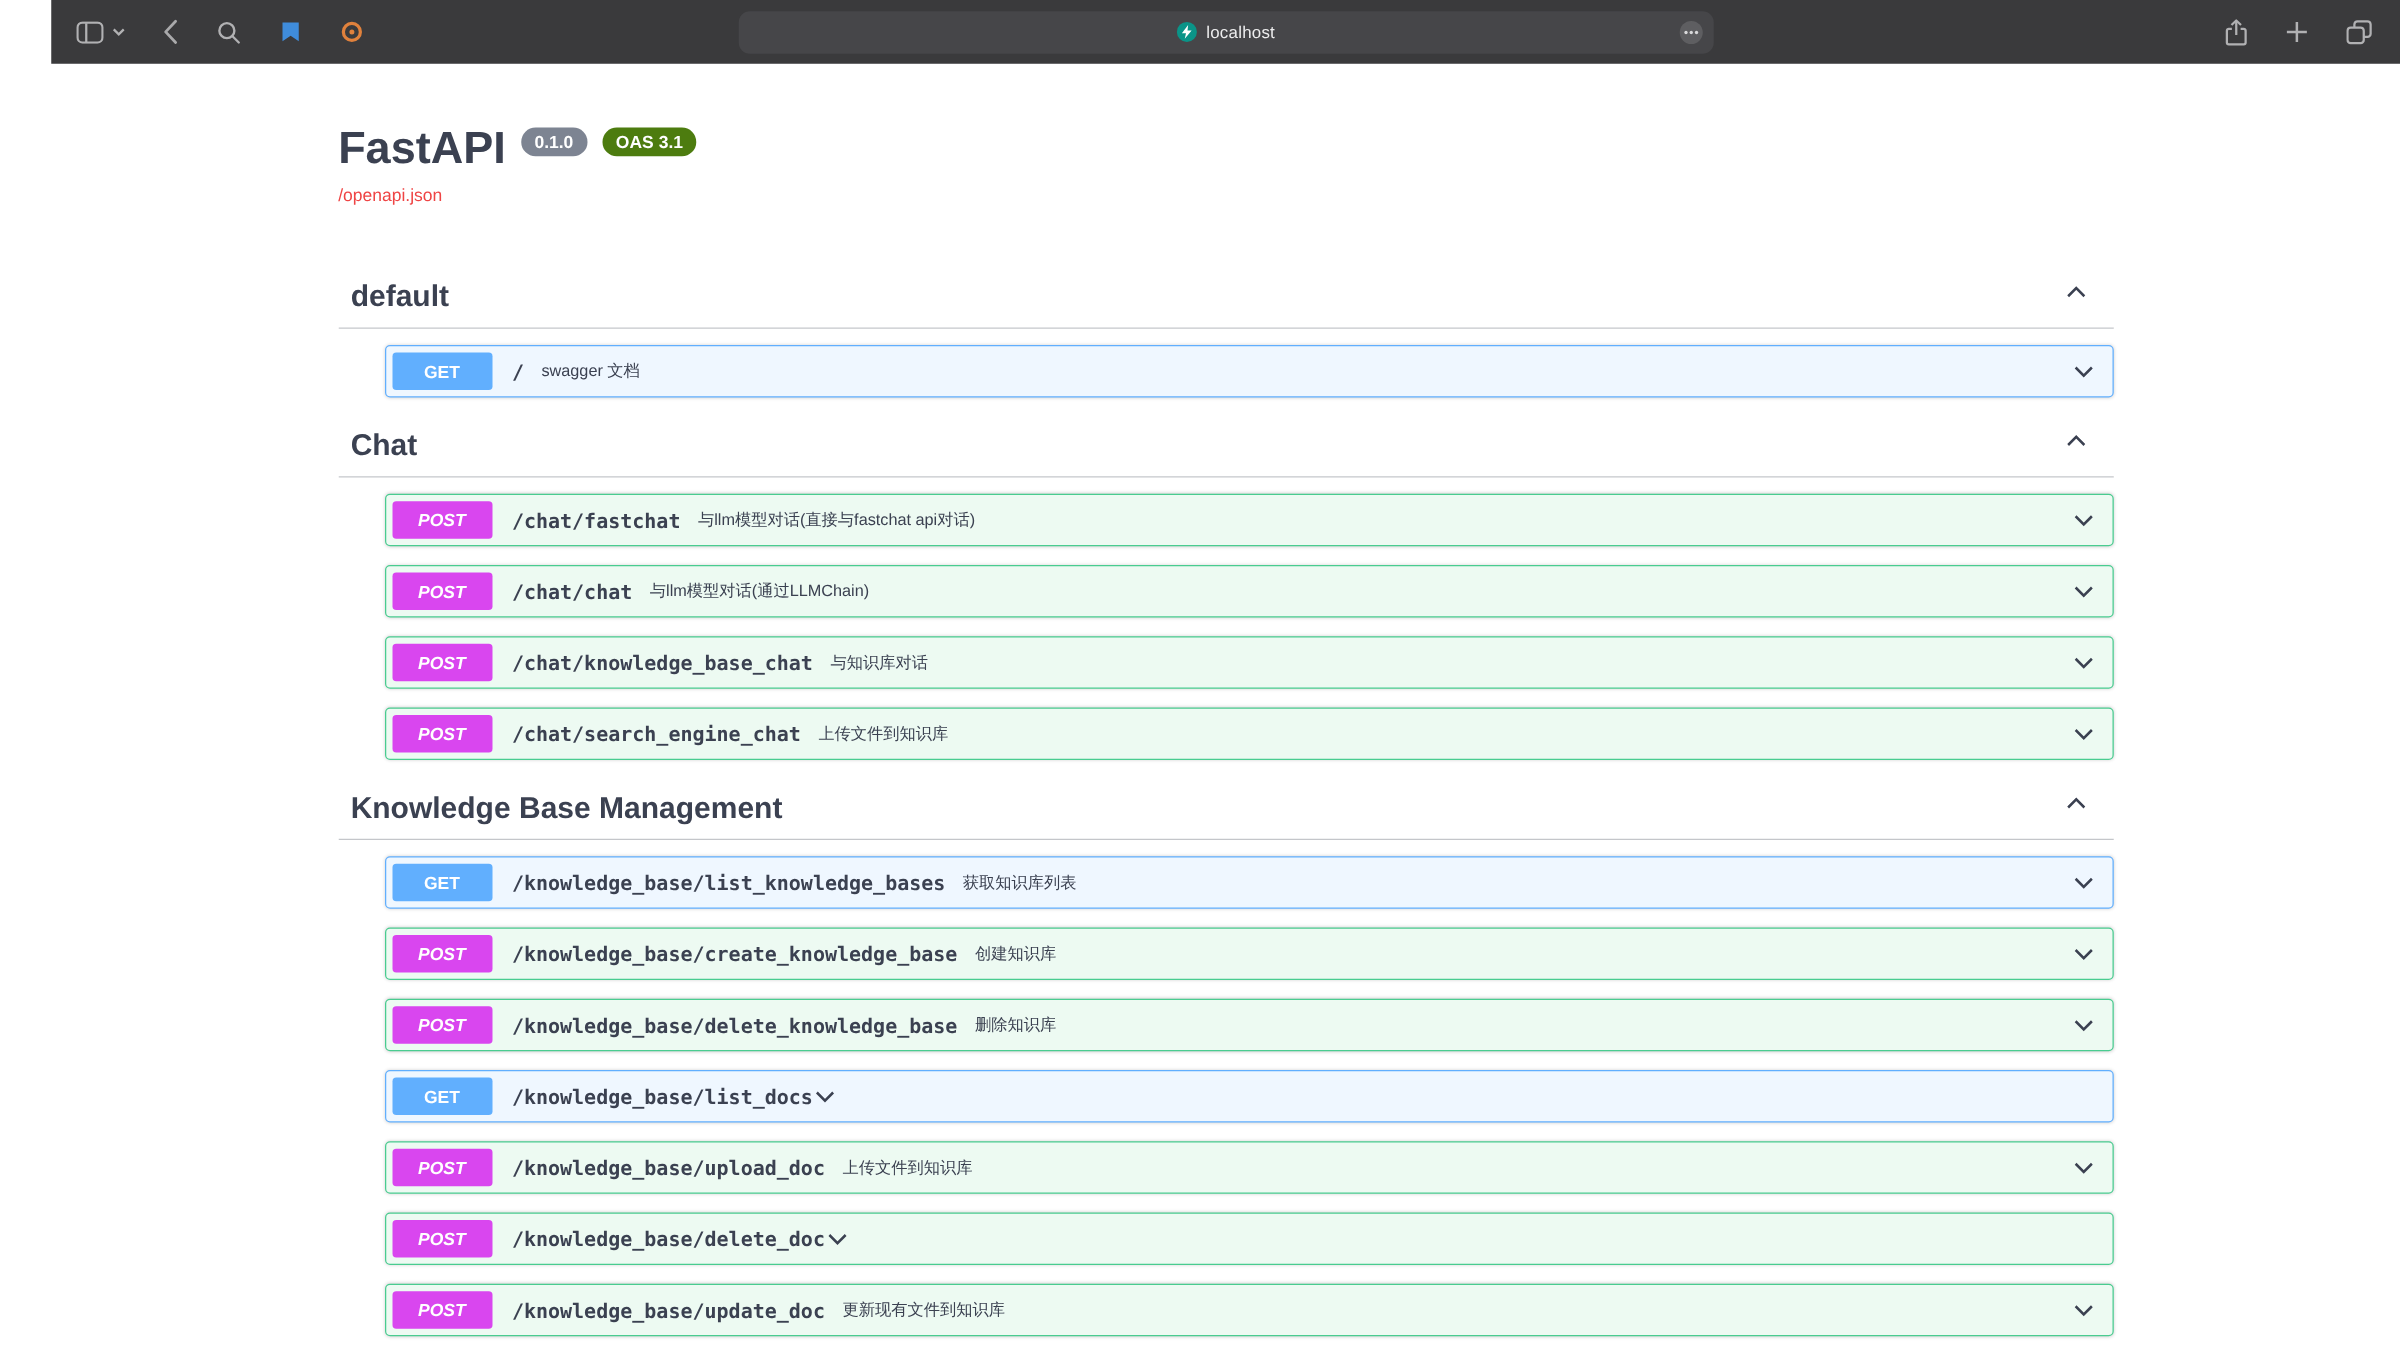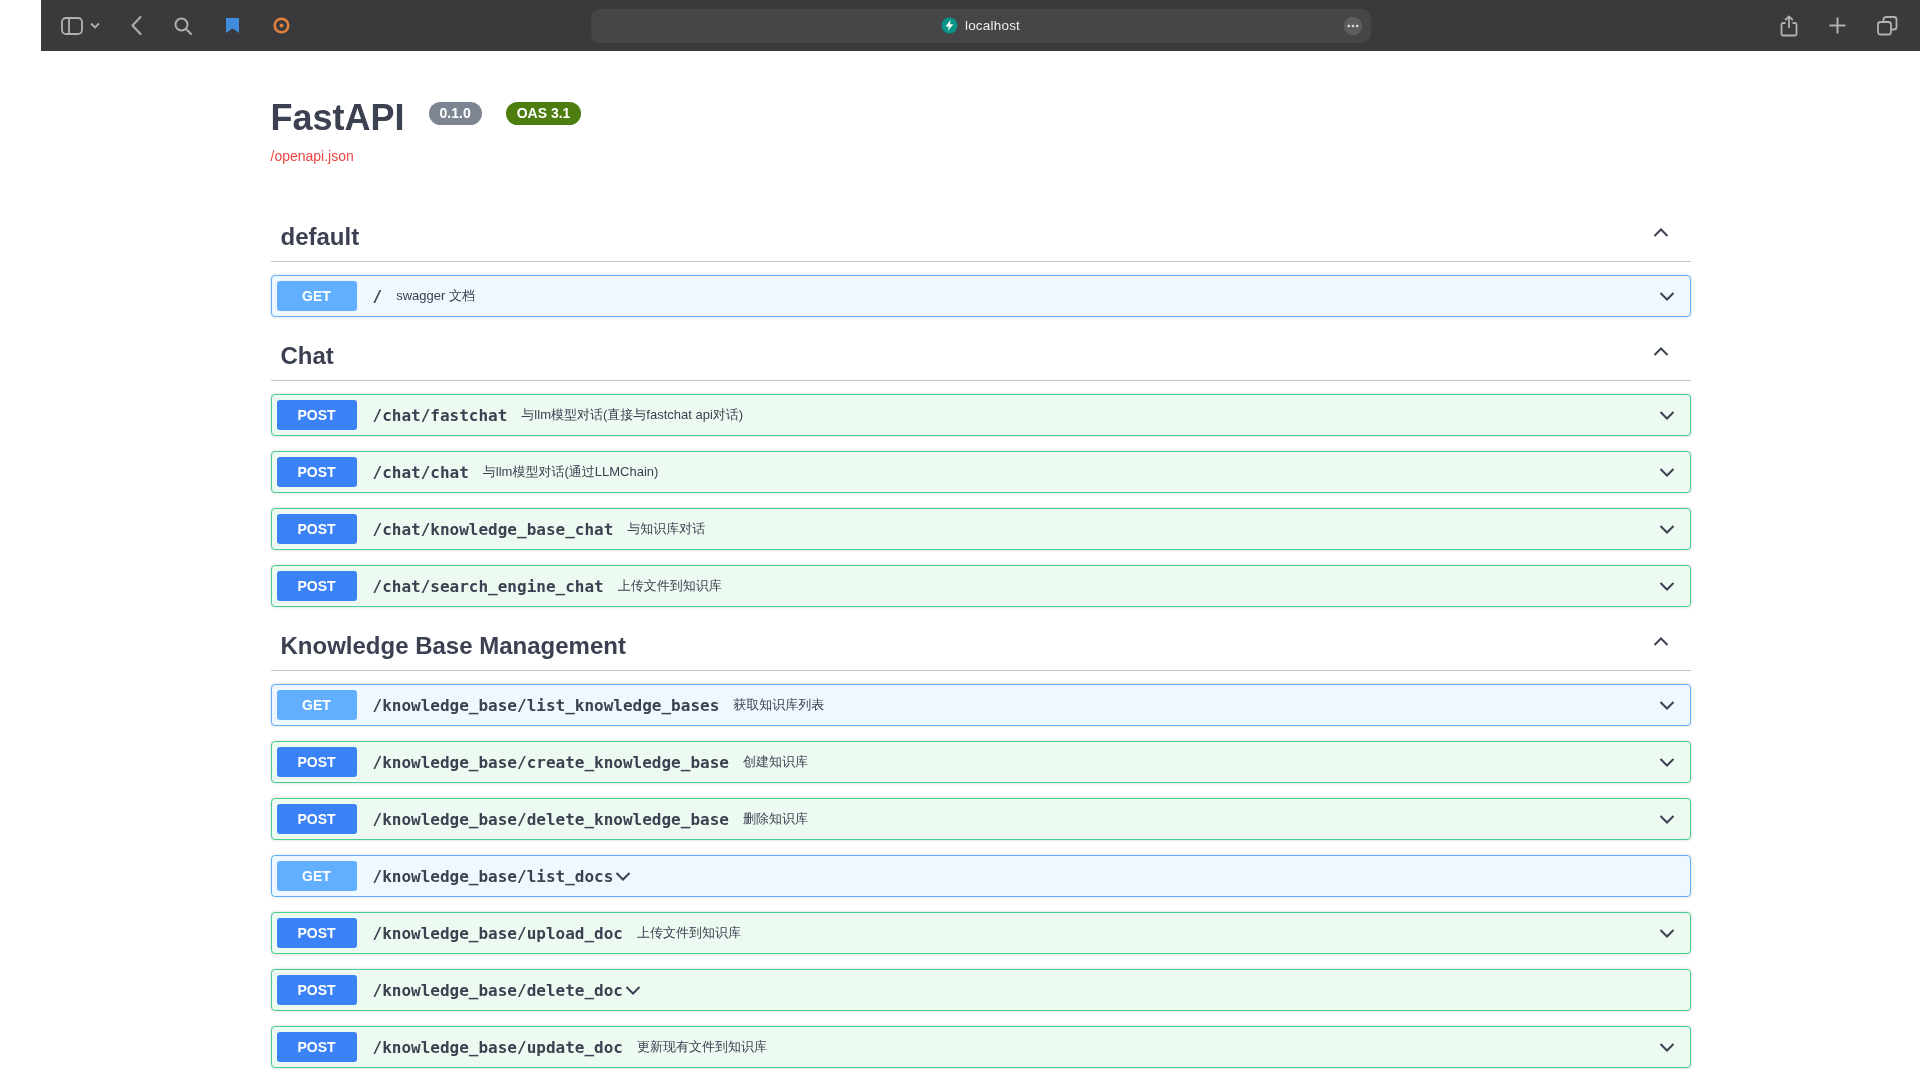--- a/index.html
+++ b/index.html
@@ -26,21 +26,21 @@
   .urlbar-center { display: flex; align-items: center; gap: 7px; }
   .url-text { color: #ededee; font-size: 13.5px; letter-spacing: .2px; }
   .url-ellipsis { position: absolute; right: 8px; top: 50%; transform: translateY(-50%); cursor: pointer; display: flex; }
 
   
   .page { height: 1029px; background: #ffffff; overflow: hidden; }
   .wrapper { max-width: 1460px; margin: 0 auto; padding: 0 20px; }
 
   .information { padding: 46px 0 20px; }
   .api-title {
-    display: flex; align-items: center; gap: 24px;
+    display: flex; align-items: center; gap: 12px;
     font-size: 36px; font-weight: bold; color: #3b4151; line-height: 42px;
   }
   .badge {
     display: inline-block; border-radius: 57px; padding: 4px 11px 5px;
     font-size: 14px; font-weight: bold; color: #ffffff; line-height: 1;
     position: relative; top: -5px;
   }
   .badge-version { background: #7d8492; }
   .badge-oas { background: #4d7c0f; }
   .spec-link { display: inline-block; margin-top: 9px; color: #ef4444; font-size: 14px; text-decoration: none; cursor: pointer; }
@@ -54,29 +54,30 @@
   }
   .tag-header h3 { font-size: 24px; font-weight: bold; color: #3b4151; flex: 1; }
 
   .operations { padding-top: 13px; }
   .opblock {
     display: flex; align-items: center;
     border: 1px solid; border-radius: 4px;
     padding: 5px; margin-bottom: 15px;
     box-shadow: 0 0 3px rgba(0,0,0,.19);
     cursor: pointer;
+    margin-left: 37px;
   }
   .opblock.get  { background: #eff7ff; border-color: #61affe; }
   .opblock.post { background: #edfaf2; border-color: #49cc90; }
   .method-badge {
     min-width: 80px; text-align: center; padding: 7px 0;
     border-radius: 3px; color: #ffffff; font-weight: bold; font-size: 14px;
   }
   .method-badge.get  { background: #61affe; }
-  .method-badge.post { background: #3b82f6; }
+  .method-badge.post { background: #d946ef; font-style: italic; }
   .op-path {
     margin-left: 16px;
     font-family: "DejaVu Sans Mono", "Liberation Mono", monospace;
     font-weight: bold; font-size: 16px; color: #3b4151; white-space: nowrap;
   }
   .op-summary { margin-left: 14px; font-size: 13px; color: #3b4151; flex: 1; white-space: nowrap; overflow: hidden; }
   .op-chevron { display: flex; margin-right: 8px; }
 </style>
 </head>
 <body>

